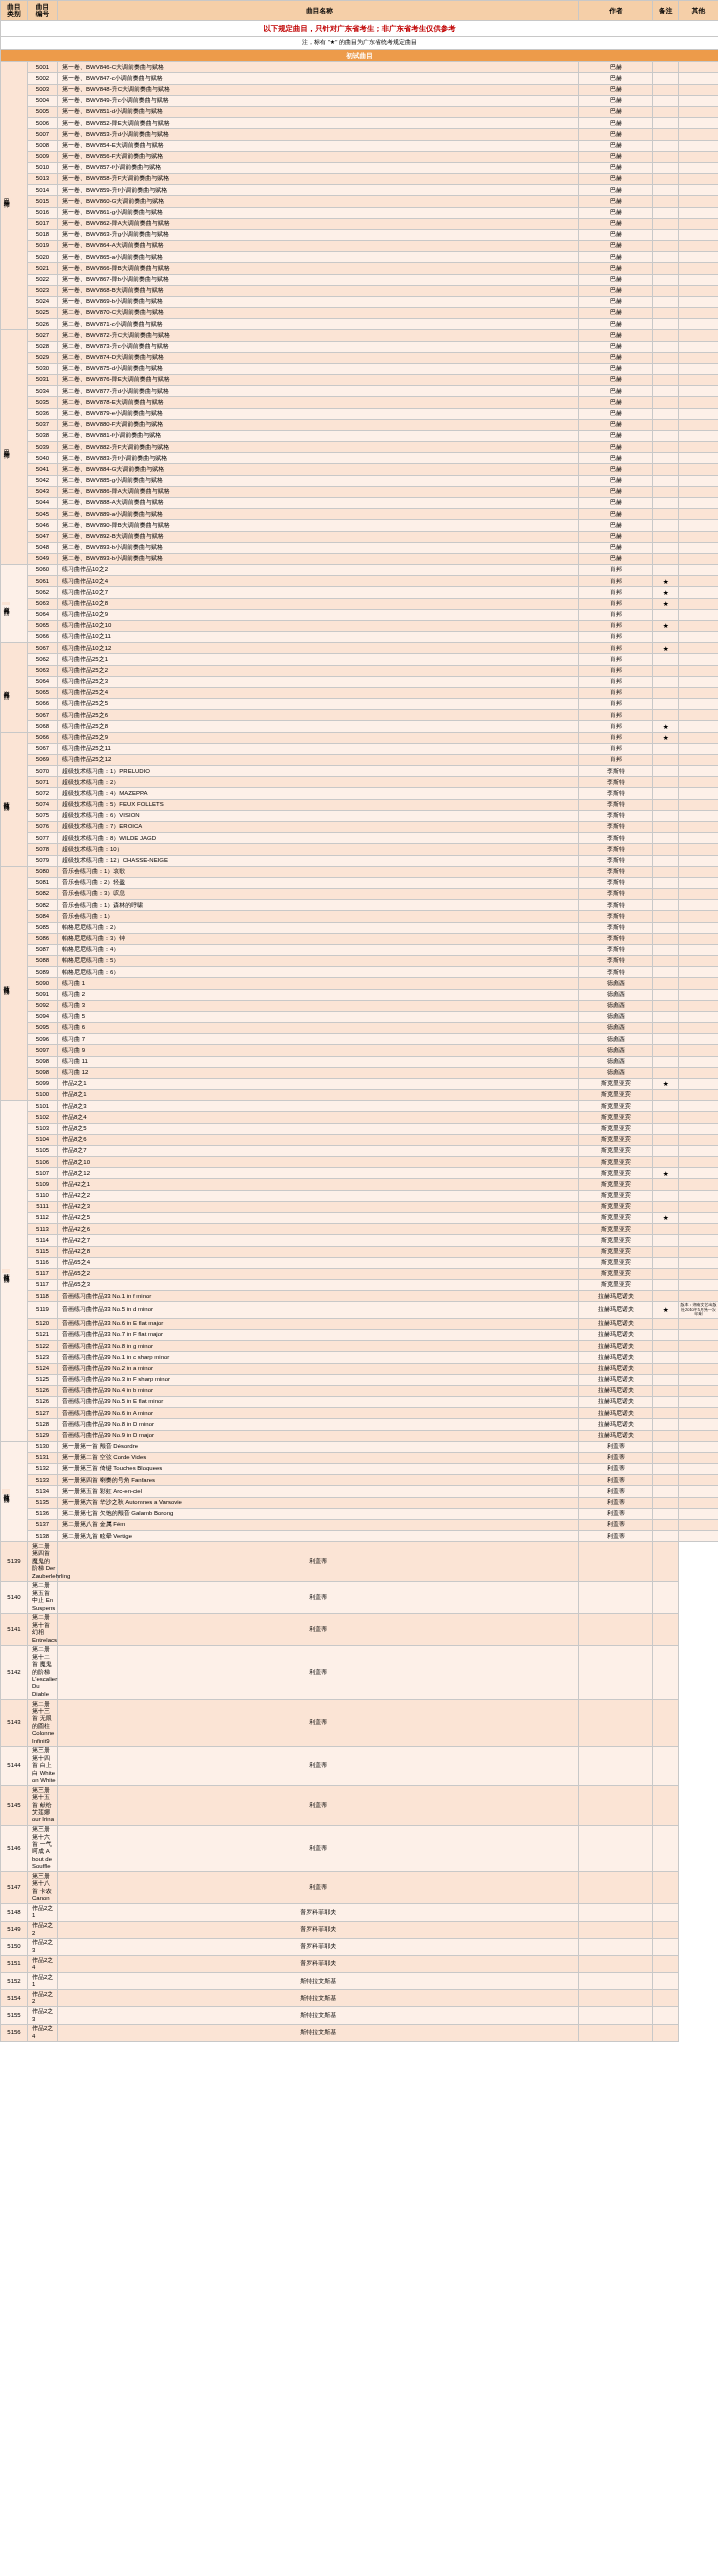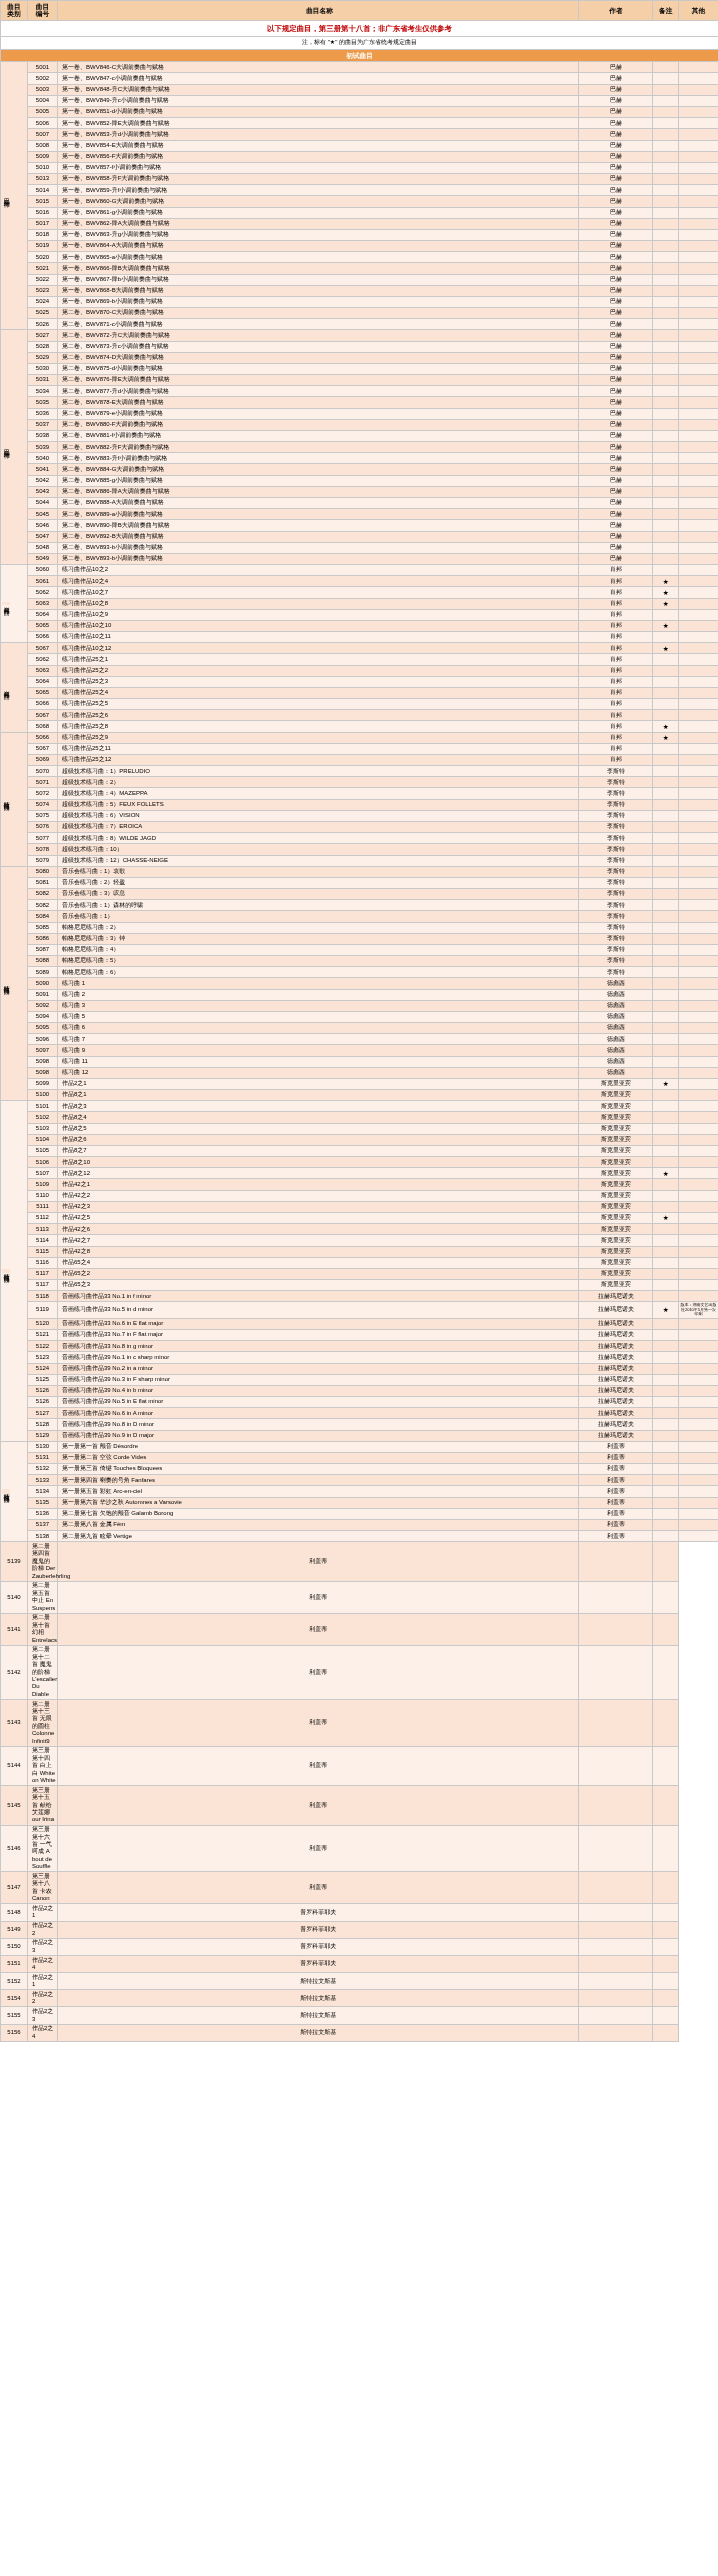--- a/index.html
+++ b/index.html
@@ -41,21 +41,21 @@
           <td class="c-cat" style="white-space: pre-line;">曲目
 类别</td>
           <td class="c-num" style="white-space: pre-line;">曲目
 编号</td>
           <td class="c-name" style="white-space: pre-line;">曲目名称</td>
           <td class="c-author" style="white-space: pre-line;">作者</td>
           <td class="c-note" style="white-space: pre-line;">备注</td>
           <td class="c-other" style="white-space: pre-line;">其他</td>
         </tr>
         <tr class="banner">
-          <td class="" colspan="6">以下规定曲目，第三册第十八首；非广东省考生仅供参考</td>
+          <td class="" colspan="6">以下规定曲目，只针对广东省考生；非广东省考生仅供参考</td>
         </tr>
         <tr class="banner2">
           <td class="" colspan="6">注，标有 "★" 的曲目为广东省统考规定曲目</td>
         </tr>
         <tr class="sectionbar">
           <td class="" colspan="6">初试曲目</td>
         </tr>
         <tr class="row">
           <td class="c-cat" rowspan="24">
             <div class="vcat">巴赫平均律</div>

